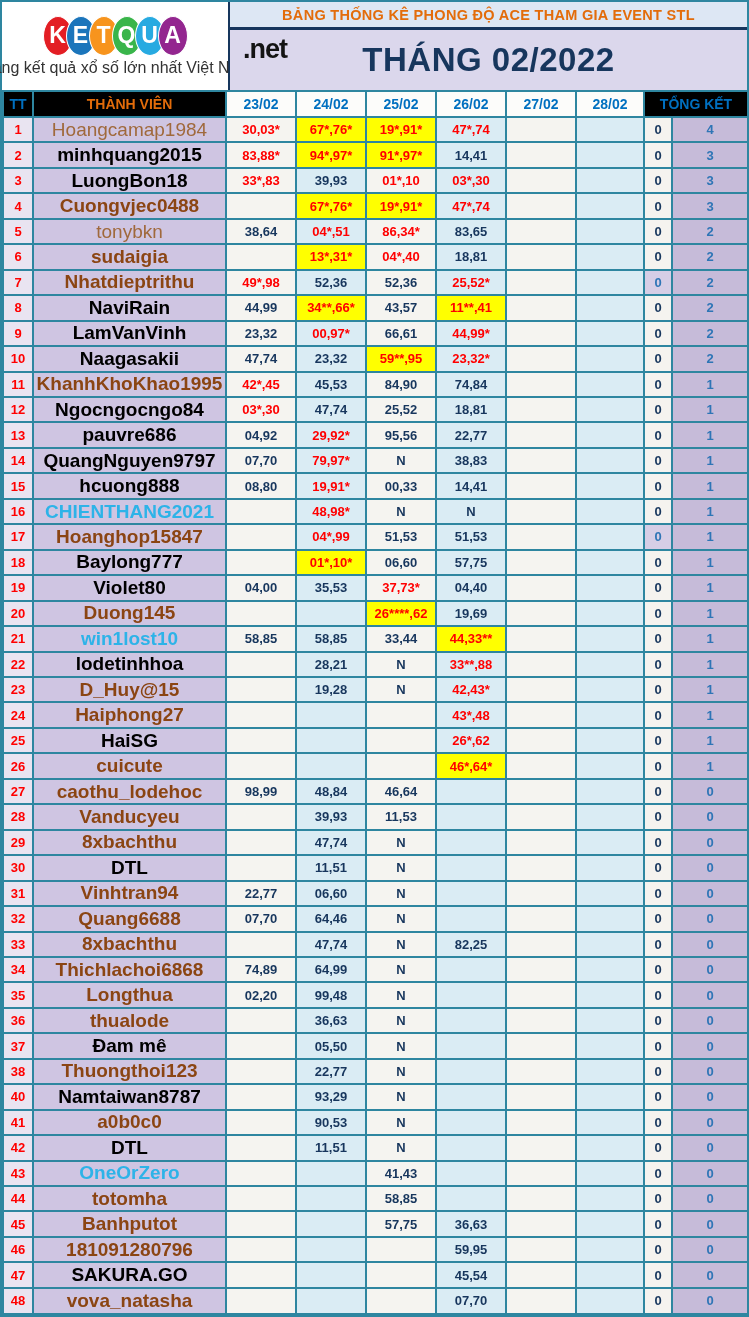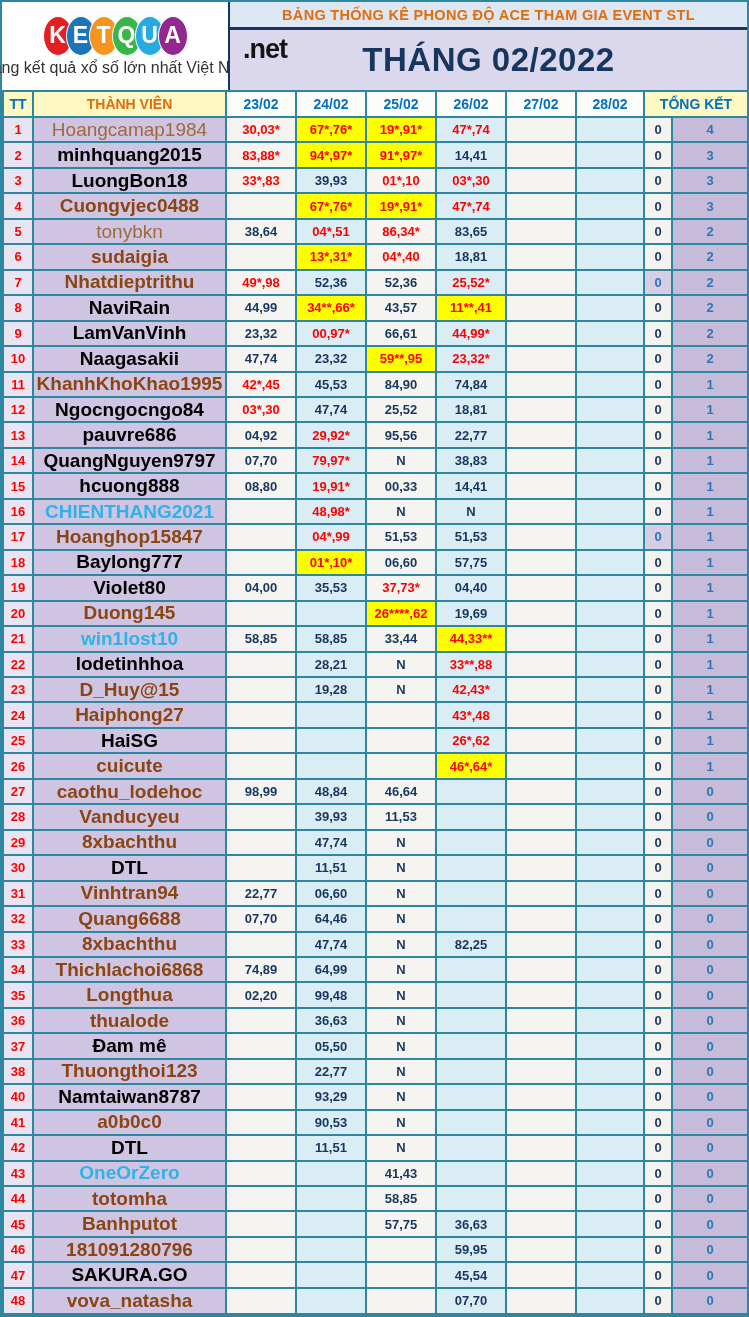--- a/index.html
+++ b/index.html
@@ -15,21 +15,21 @@
   .logo-net{font-size:27px;font-weight:bold;color:#141414;letter-spacing:-1px;}
   .logo-tagline{font-size:16px;color:#333;margin-top:3px;white-space:nowrap;}
   .head-right{flex:1;display:flex;flex-direction:column;background:#dbd7ec;}
   .title-bar{height:25px;flex:none;background:#dde7f4;border-bottom:3px solid #17365d;display:flex;align-items:center;justify-content:center;color:#e36c0a;font-weight:bold;font-size:14.5px;letter-spacing:.3px;}
   .month-bar{flex:1;display:flex;align-items:center;justify-content:center;color:#17365d;font-weight:bold;font-size:33px;letter-spacing:.5px;}
 
   
   table{border-collapse:collapse;table-layout:fixed;width:745px;flex:1;}
   th,td{border:2px solid #2e86a0;padding:0;text-align:center;vertical-align:middle;overflow:hidden;white-space:nowrap;}
   thead th{height:24px;font-size:14px;font-weight:bold;}
-  .h-peach{background:#fef9c3;color:#0070c0;}
+  .h-peach{background:#000000;color:#0070c0;}
   .h-name{color:#e36c0a;}
   .h-date{background:#fcfcfa;color:#0070c0;}
   tbody td{height:21px;font-size:13px;}
   .tt-cell{background:#e9e4f1;color:#ff0000;font-weight:bold;}
   .name-cell{background:#cfc5e2;font-size:19px;}
   .brown{color:#8b4513;font-weight:bold;}
   .brown-light{color:#a0693c;font-weight:normal;}
   .black{color:#000000;font-weight:bold;}
   .cyan{color:#2db3e8;font-weight:bold;}
   .col-light{background:#f5f4f0;}

